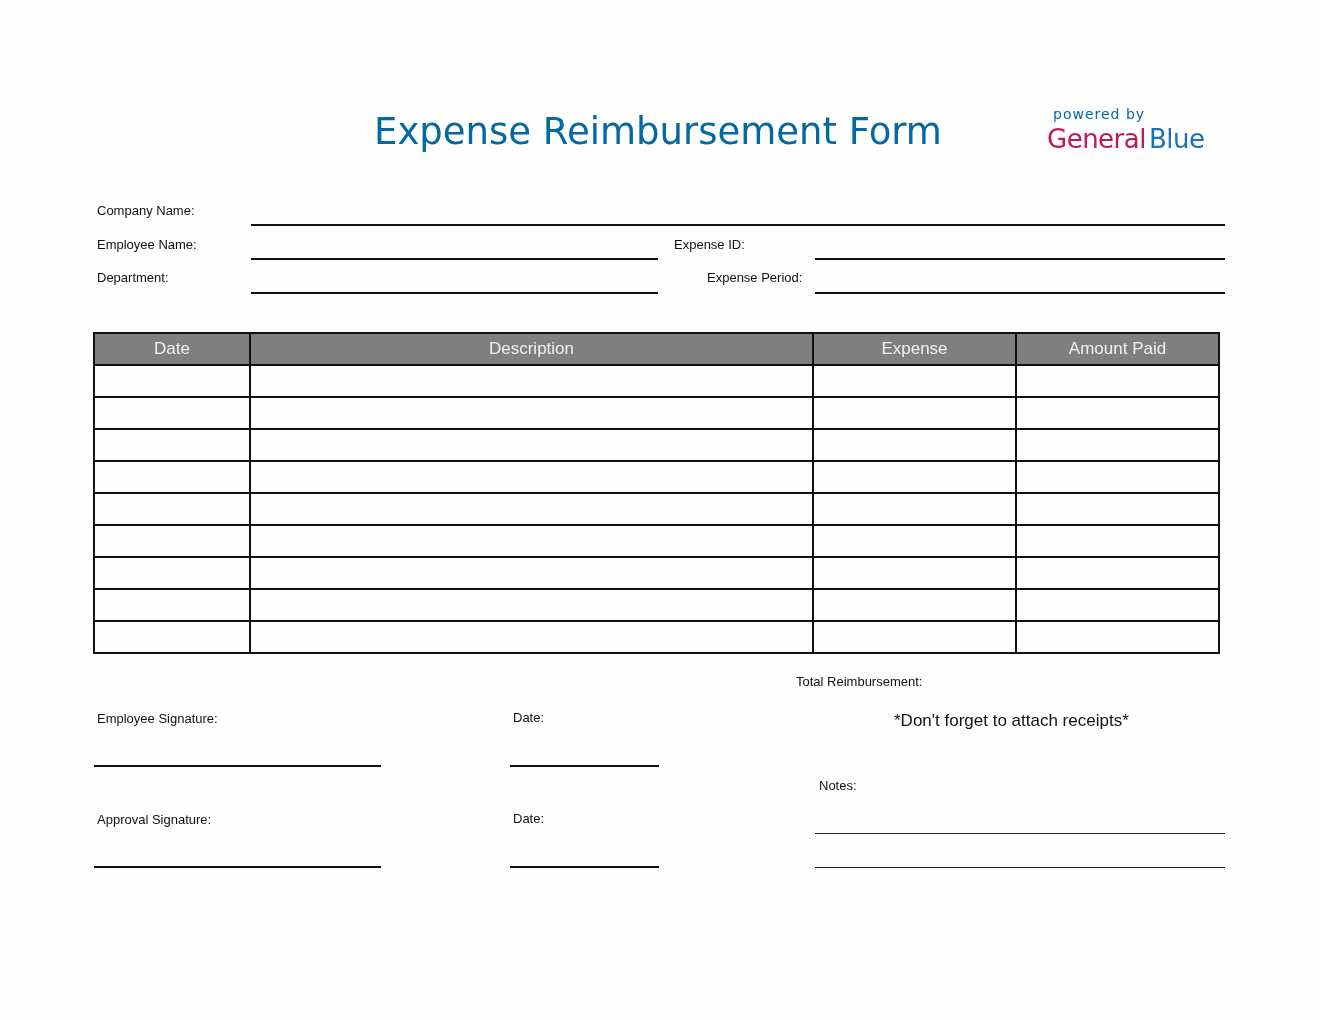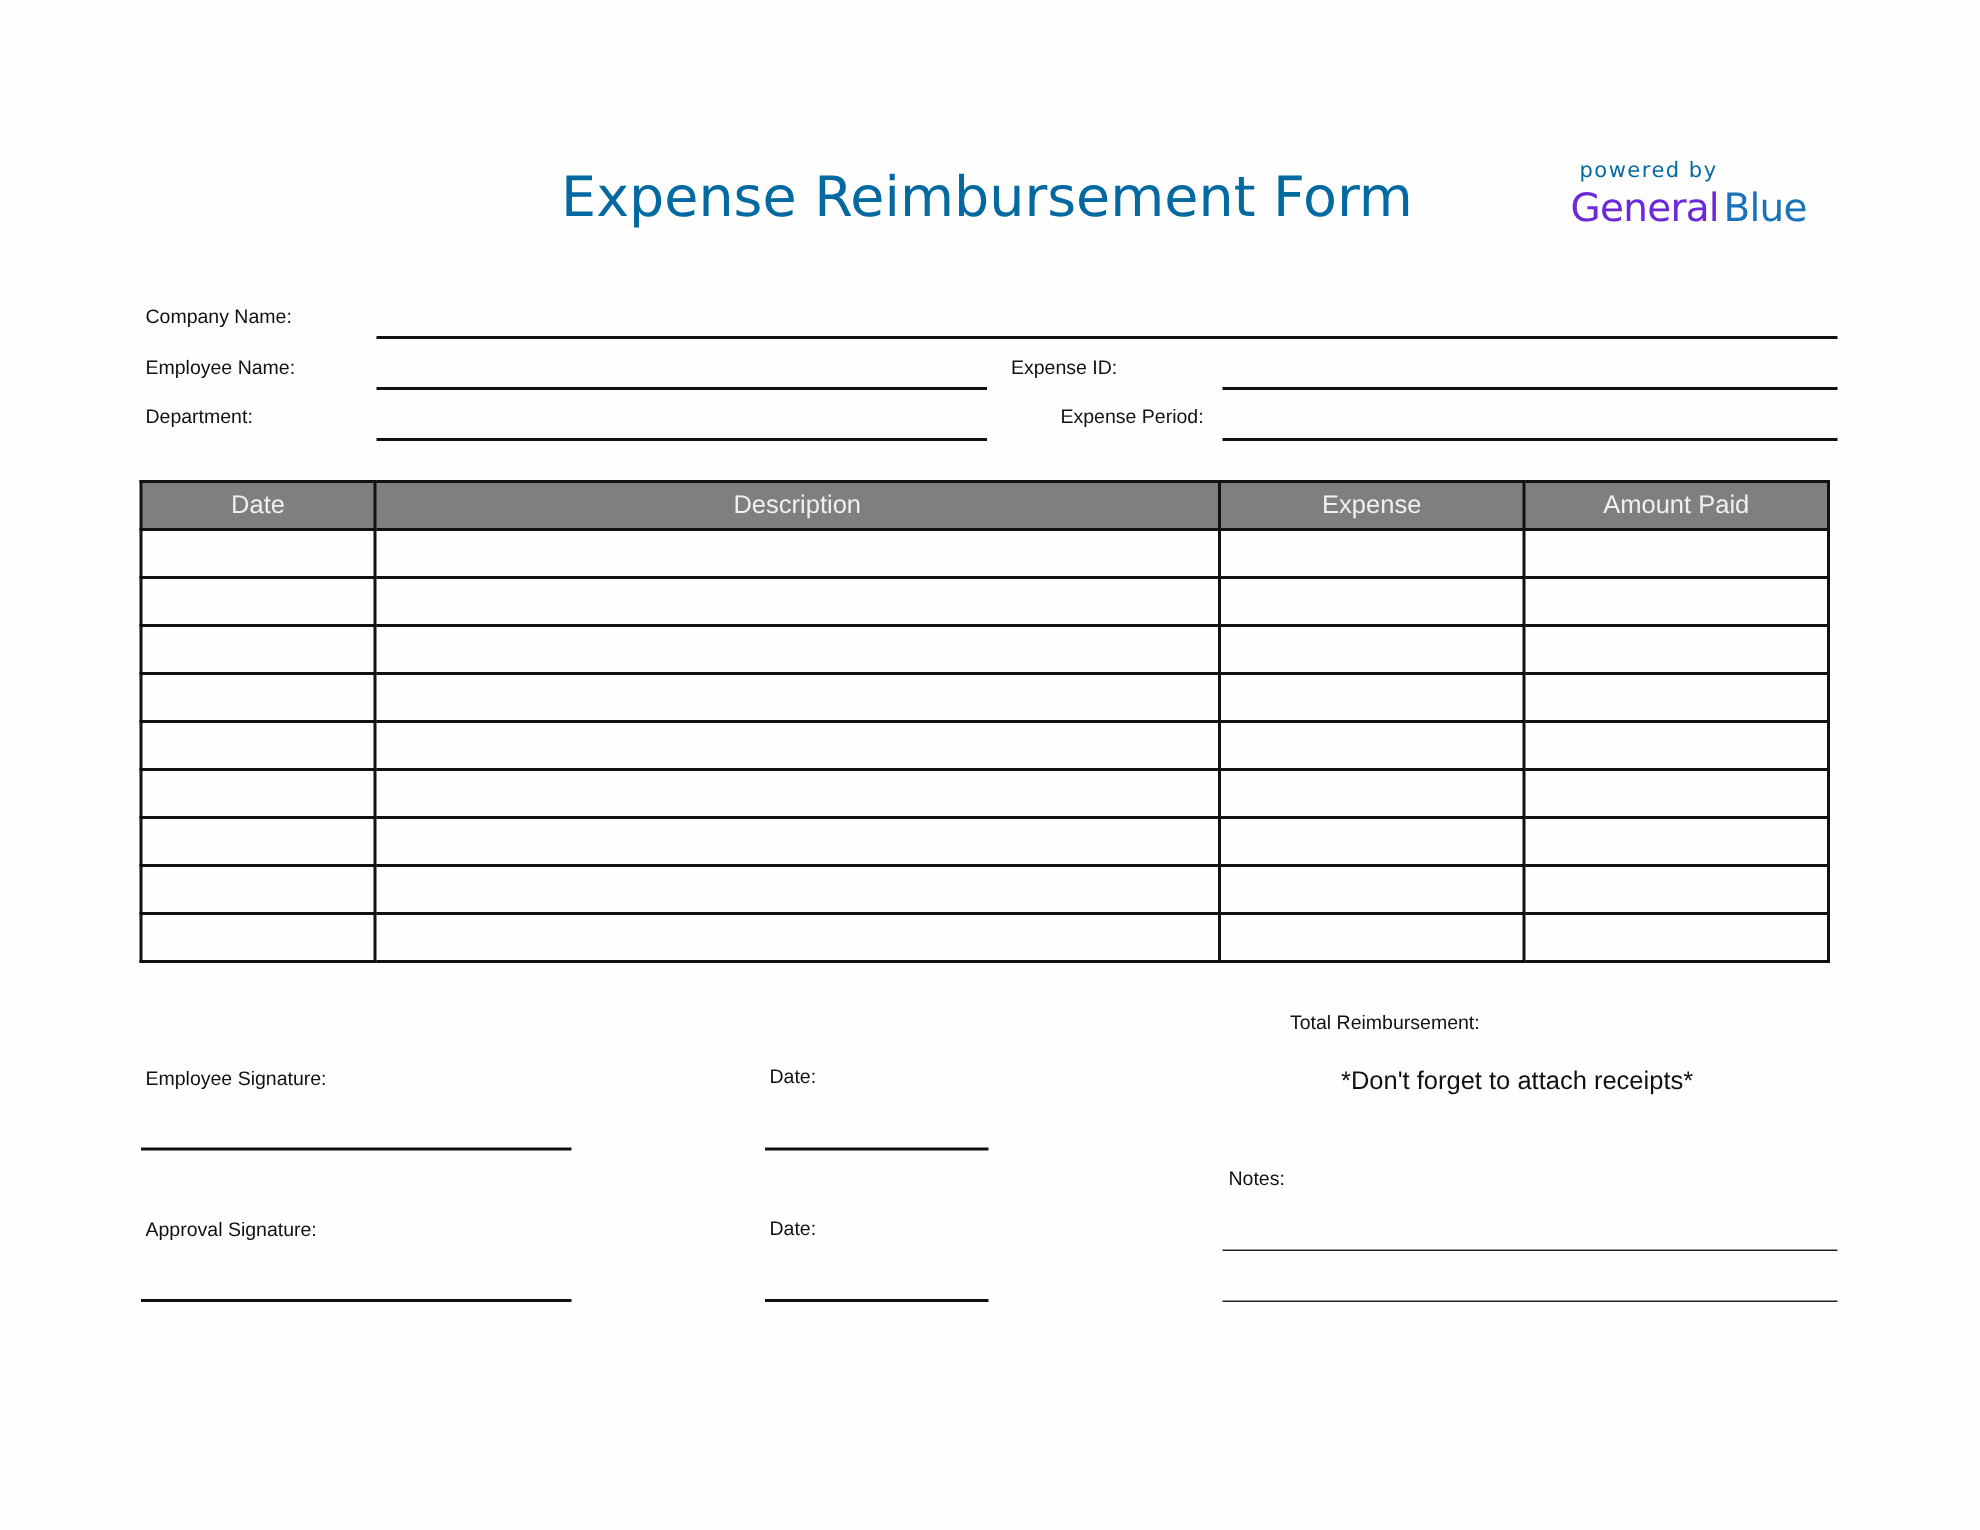--- a/index.html
+++ b/index.html
@@ -2,26 +2,26 @@
 <html><head>
 <meta charset="utf-8">
 <style>
   html,body{margin:0;padding:0;}
   body{width:1320px;height:1020px;background:#fefefe;position:relative;font-family:"Liberation Sans",sans-serif;color:#111;overflow:hidden;}
   .abs{position:absolute;}
   .title{left:0;width:1320px;top:110px;text-align:center;font-size:37px;font-family:"DejaVu Sans",sans-serif;font-weight:normal;letter-spacing:0px;color:#0369a1;}
   .title span{position:relative;left:-2px;}
   .powered{left:1053px;top:106px;font-size:14px;color:#0369a1;letter-spacing:1px;font-family:"DejaVu Sans",sans-serif;}
   .brand{left:1047px;top:124px;font-size:26px;font-family:"DejaVu Sans",sans-serif;letter-spacing:-0.5px;}
-  .brand .g{color:#6d28d9;}
+  .brand .g{color:#be185d;}
   .brand .b{color:#1a73b8;margin-left:3px;}
   .lbl{font-size:13px;color:#111;}
   .line{height:2px;background:#111;}
   .thin{height:1px;background:#222;}
-  table.grid{position:absolute;left:93px;top:320px;border-collapse:collapse;}
+  table.grid{position:absolute;left:93px;top:332px;border-collapse:collapse;}
   table.grid td,table.grid th{border:2px solid #111;height:30px;padding:0;}
   table.grid th{background:#7f7f7f;color:#f0f0f0;font-weight:normal;font-size:17px;height:30px;}
   .c1{width:154px;}.c2{width:561px;}.c3{width:201px;}.c4{width:201px;}
   .note{font-size:17px;}
 </style>
 </head>
 <body>
 
 <div class="abs title"><span>Expense Reimbursement Form</span></div>
 <div class="abs powered">powered by</div>
@@ -102,21 +102,21 @@
       </tr>
     <tr>
         <td></td>
         <td></td>
         <td></td>
         <td></td>
       </tr>
   </tbody>
 </table>
 
-<div class="abs lbl" style="left:860px;top:674px;">Total Reimbursement:</div>
+<div class="abs lbl" style="left:796px;top:674px;">Total Reimbursement:</div>
 <div class="abs note" style="left:894px;top:711px;">*Don't forget to attach receipts*</div>
 
 <div class="abs lbl" style="left:819px;top:778px;">Notes:</div>
 <div class="abs thin" style="left:815px;top:833px;width:410px;"></div>
 <div class="abs thin" style="left:815px;top:867px;width:410px;"></div>
 
 <div class="abs lbl" style="left:97px;top:711px;">Employee Signature:</div>
 <div class="abs line" style="left:94px;top:765px;width:287px;"></div>
 <div class="abs lbl" style="left:513px;top:710px;">Date:</div>
 <div class="abs line" style="left:510px;top:765px;width:149px;"></div>

